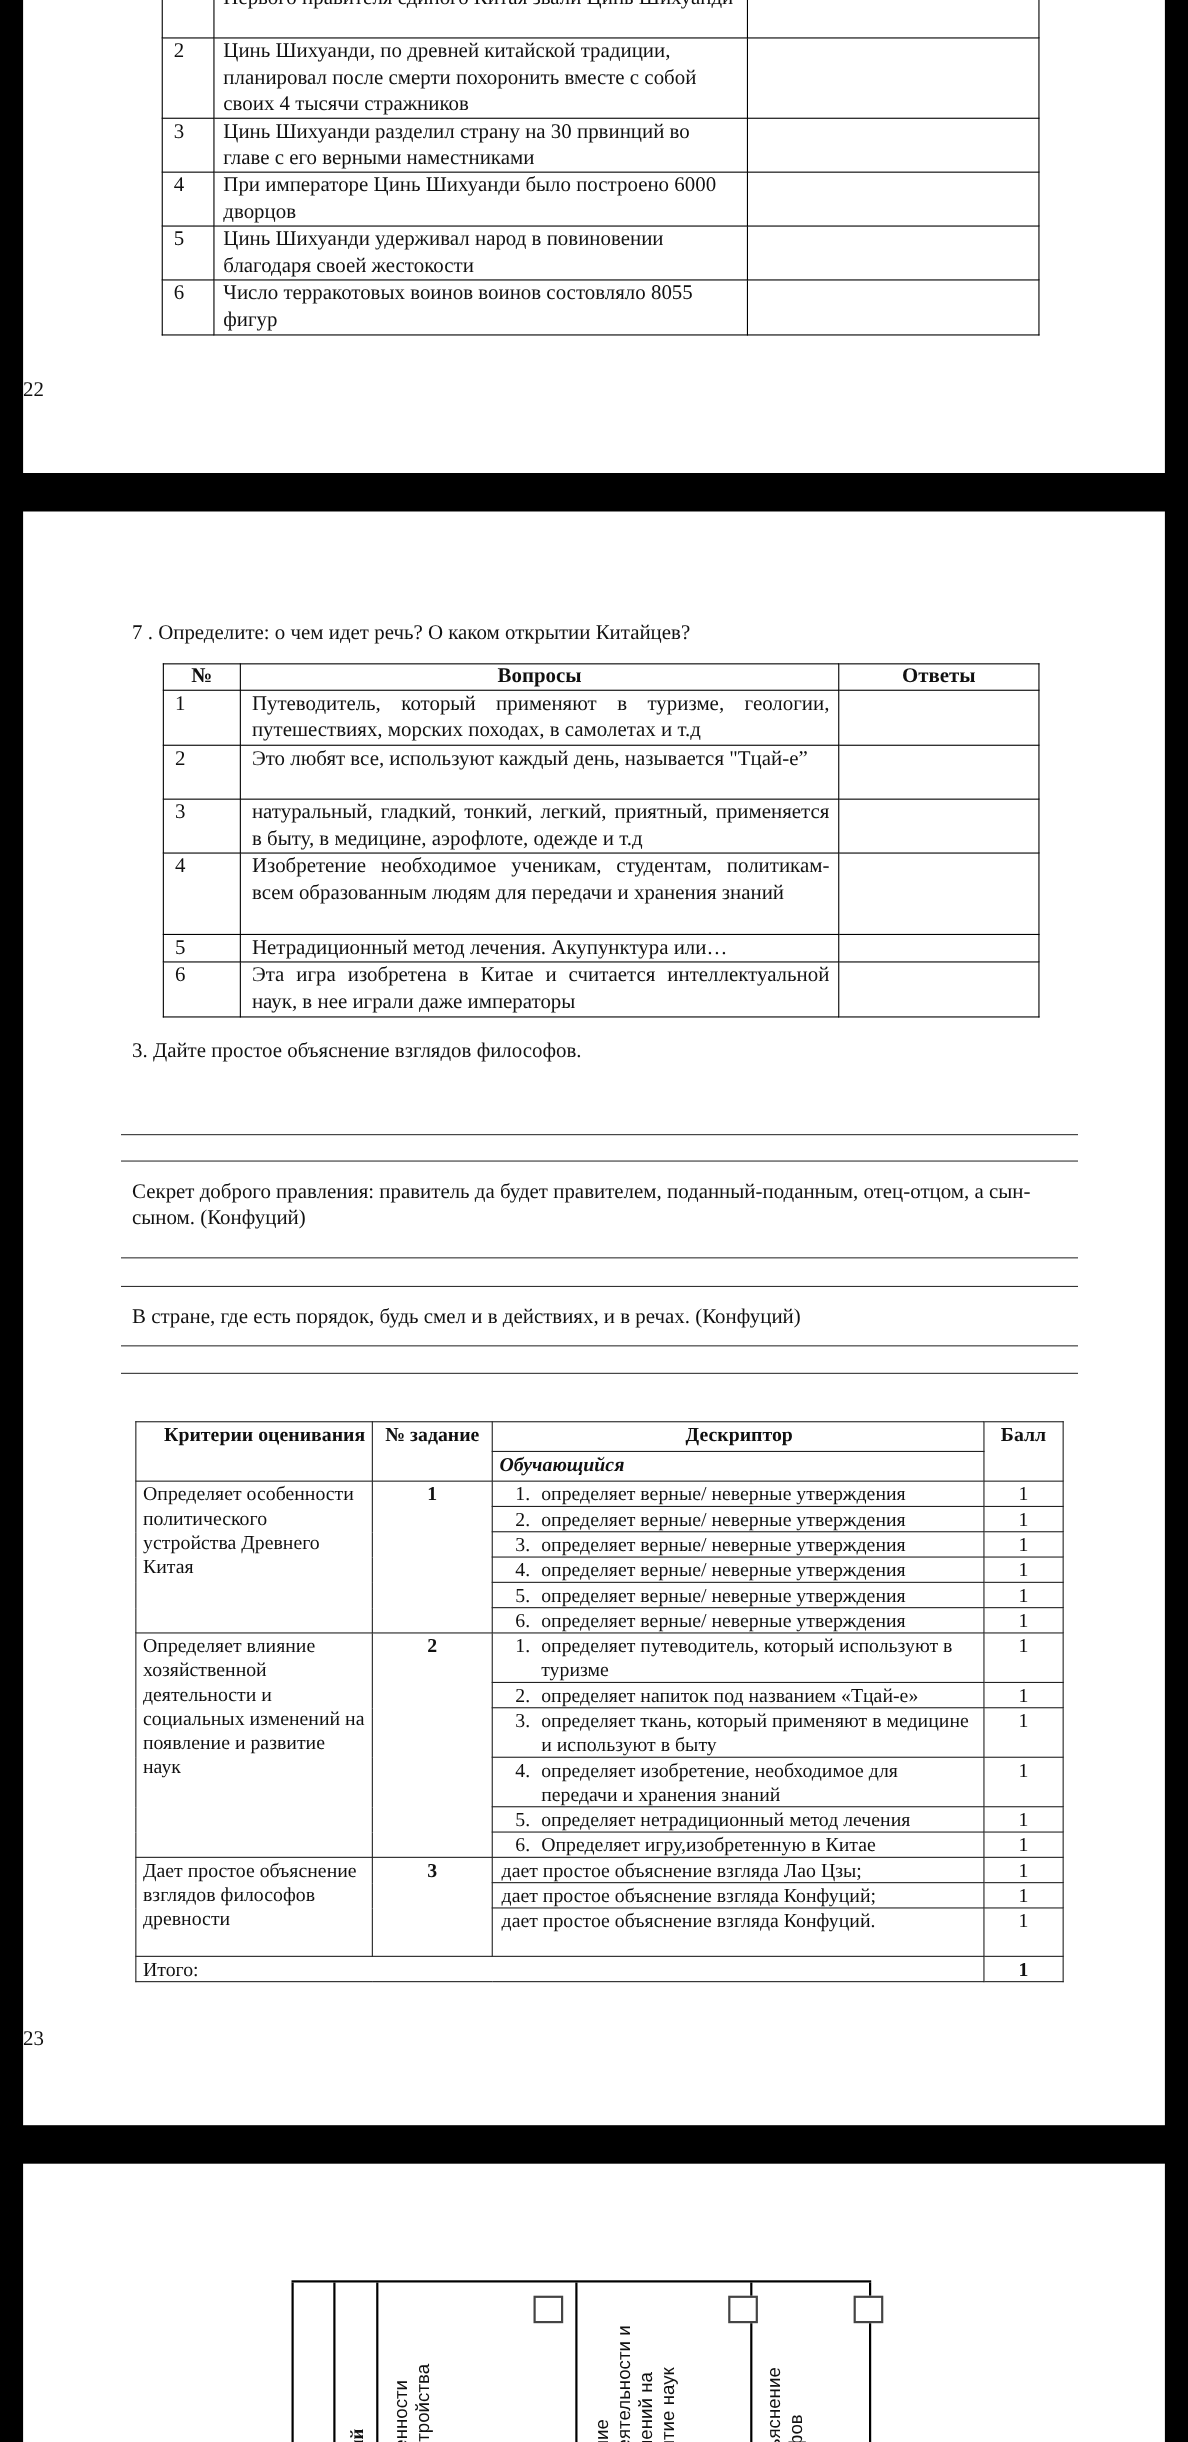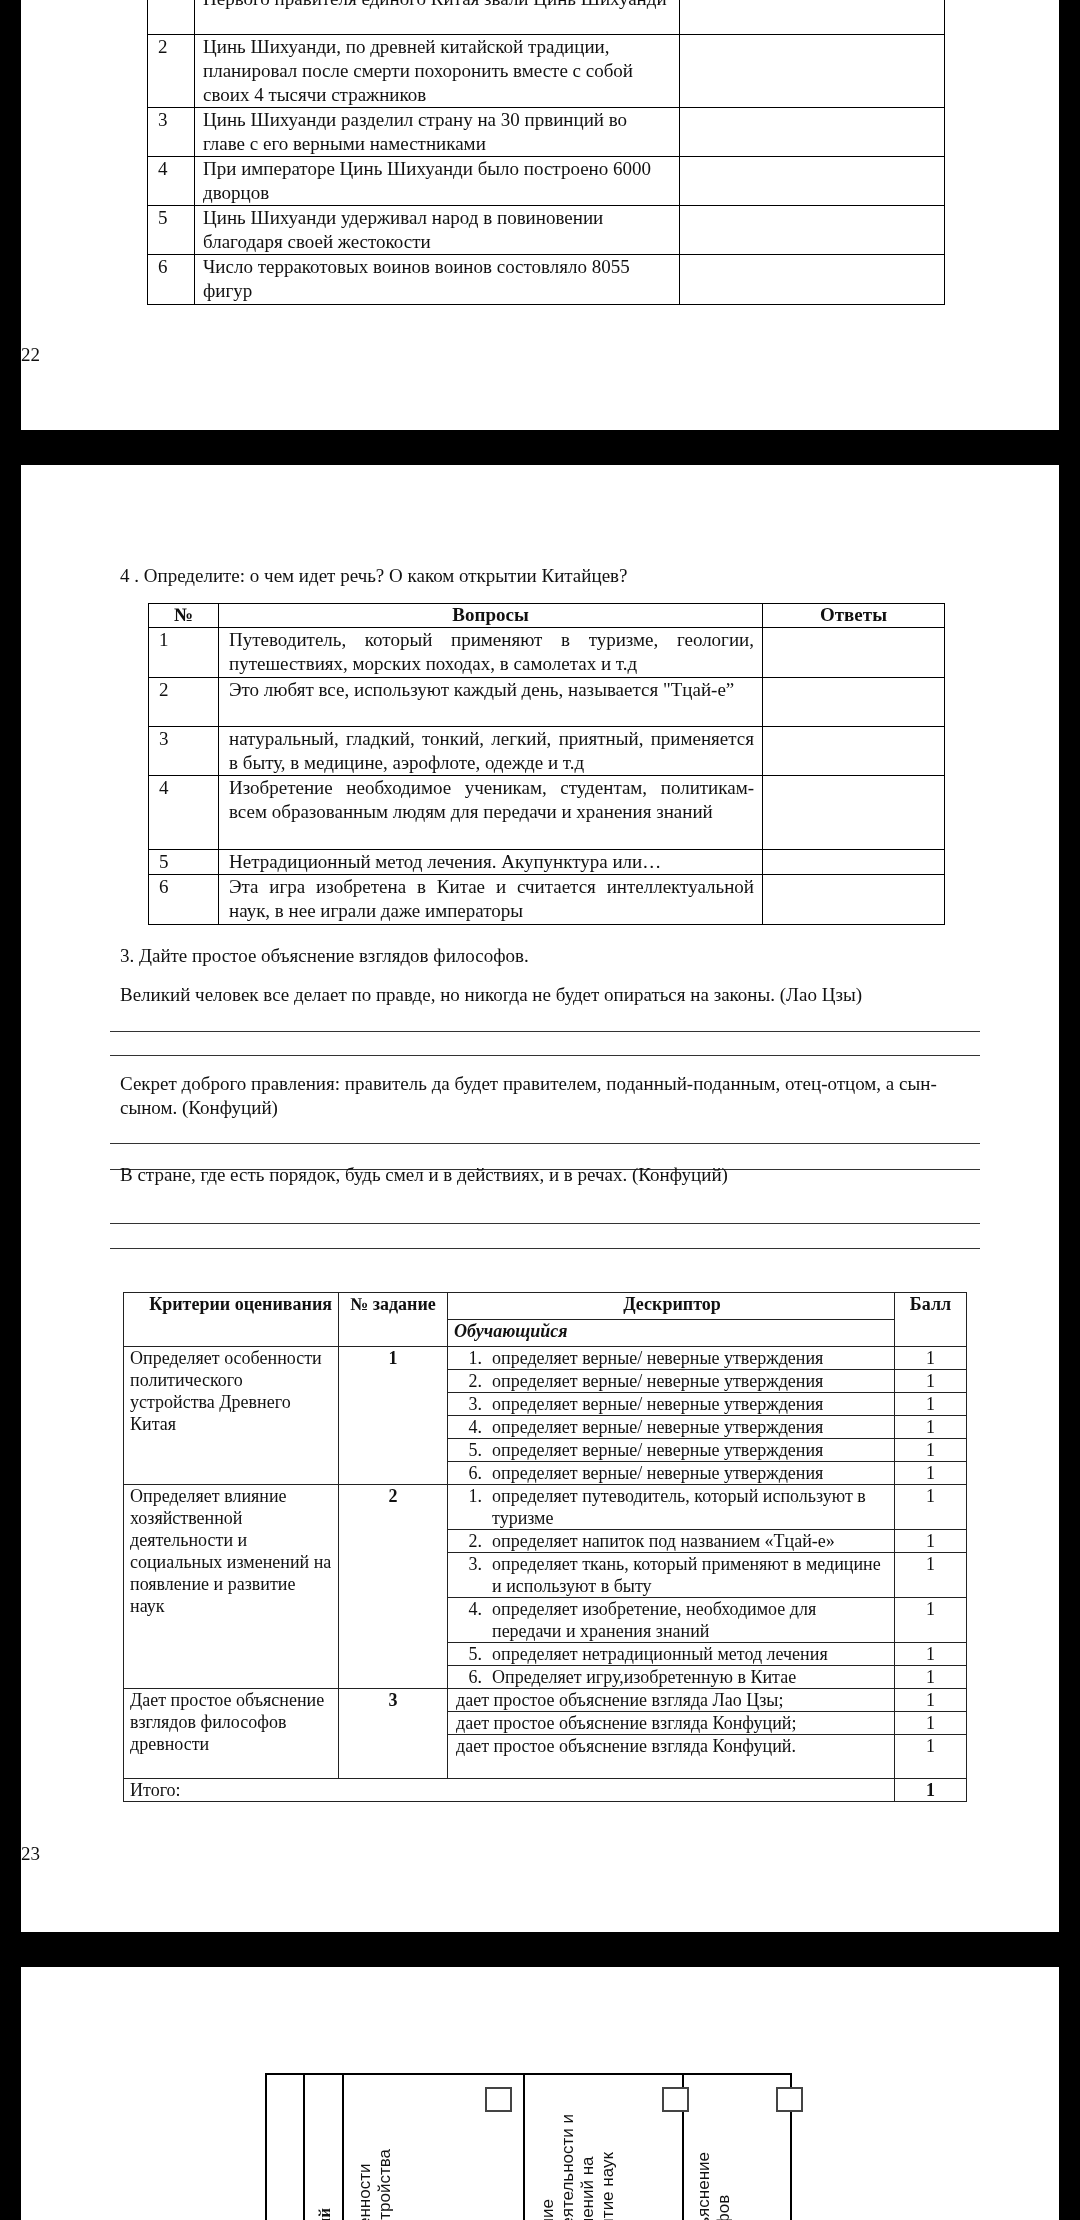--- a/index.html
+++ b/index.html
@@ -85,21 +85,21 @@
       <td class="num">6</td>
       <td class="q">Число терракотовых  воинов воинов состовляло 8055 фигур</td>
       <td class="a"></td>
     </tr>
   </tbody>
     </table>
   <div class="pagenum" style="top:344px">22</div>
 </div>
 
 <div class="page" id="page2">
-  <div class="abs task-title" style="top:100px">4 . Определите: о чем идет речь? О каком открытии Китайцев?</div>
+  <div class="abs task-title" style="top:100px">7 . Определите: о чем идет речь? О каком открытии Китайцев?</div>
 
   <table id="t2">
     <tbody>
         <tr>
       <th class="num" style="width:70px">№</th>
       <th class="q" style="width:544px">Вопросы</th>
       <th class="a" style="width:182px">Ответы</th>
     </tr>
     <tr style="height:50px">
       <td class="num">1</td>
@@ -129,29 +129,28 @@
     <tr style="height:50px">
       <td class="num">6</td>
       <td class="q just">Эта игра изобретена в Китае и считается интеллектуальной наук, в нее играли даже императоры</td>
       <td class="a"></td>
     </tr>
   </tbody>
     </table>
 
   <div class="abs task-title" style="top:480px">3. Дайте  простое объяснение взглядов философов.</div>
 
-  <div class="abs quote" style="top:518px">Великий человек все делает по  правде, но никогда не будет опираться на законы.  (Лао Цзы)</div>
   <div class="abs rule" style="top:566px"></div>
   <div class="abs rule" style="top:590px"></div>
 
   <div class="abs quote" style="top:607px; width:820px">Секрет доброго правления: правитель да будет правителем, поданный-поданным, отец-отцом, а сын-сыном. (Конфуций)</div>
   <div class="abs rule" style="top:678px"></div>
   <div class="abs rule" style="top:704px"></div>
 
-  <div class="abs quote" style="top:698px">В стране, где есть порядок, будь смел и в действиях, и в речах. (Конфуций)</div>
+  <div class="abs quote" style="top:721px">В стране, где есть порядок, будь смел и в действиях, и в речах. (Конфуций)</div>
   <div class="abs rule" style="top:758px"></div>
   <div class="abs rule" style="top:783px"></div>
 
   <table id="t3">
     <tbody>
         <tr style="height:27px">
       <th class="c1" rowspan="2">Критерии оценивания</th>
       <th class="c2" rowspan="2">№ задание</th>
       <th class="c3" style="text-align:center">Дескриптор</th>
       <th class="c4" rowspan="2">Балл</th>

